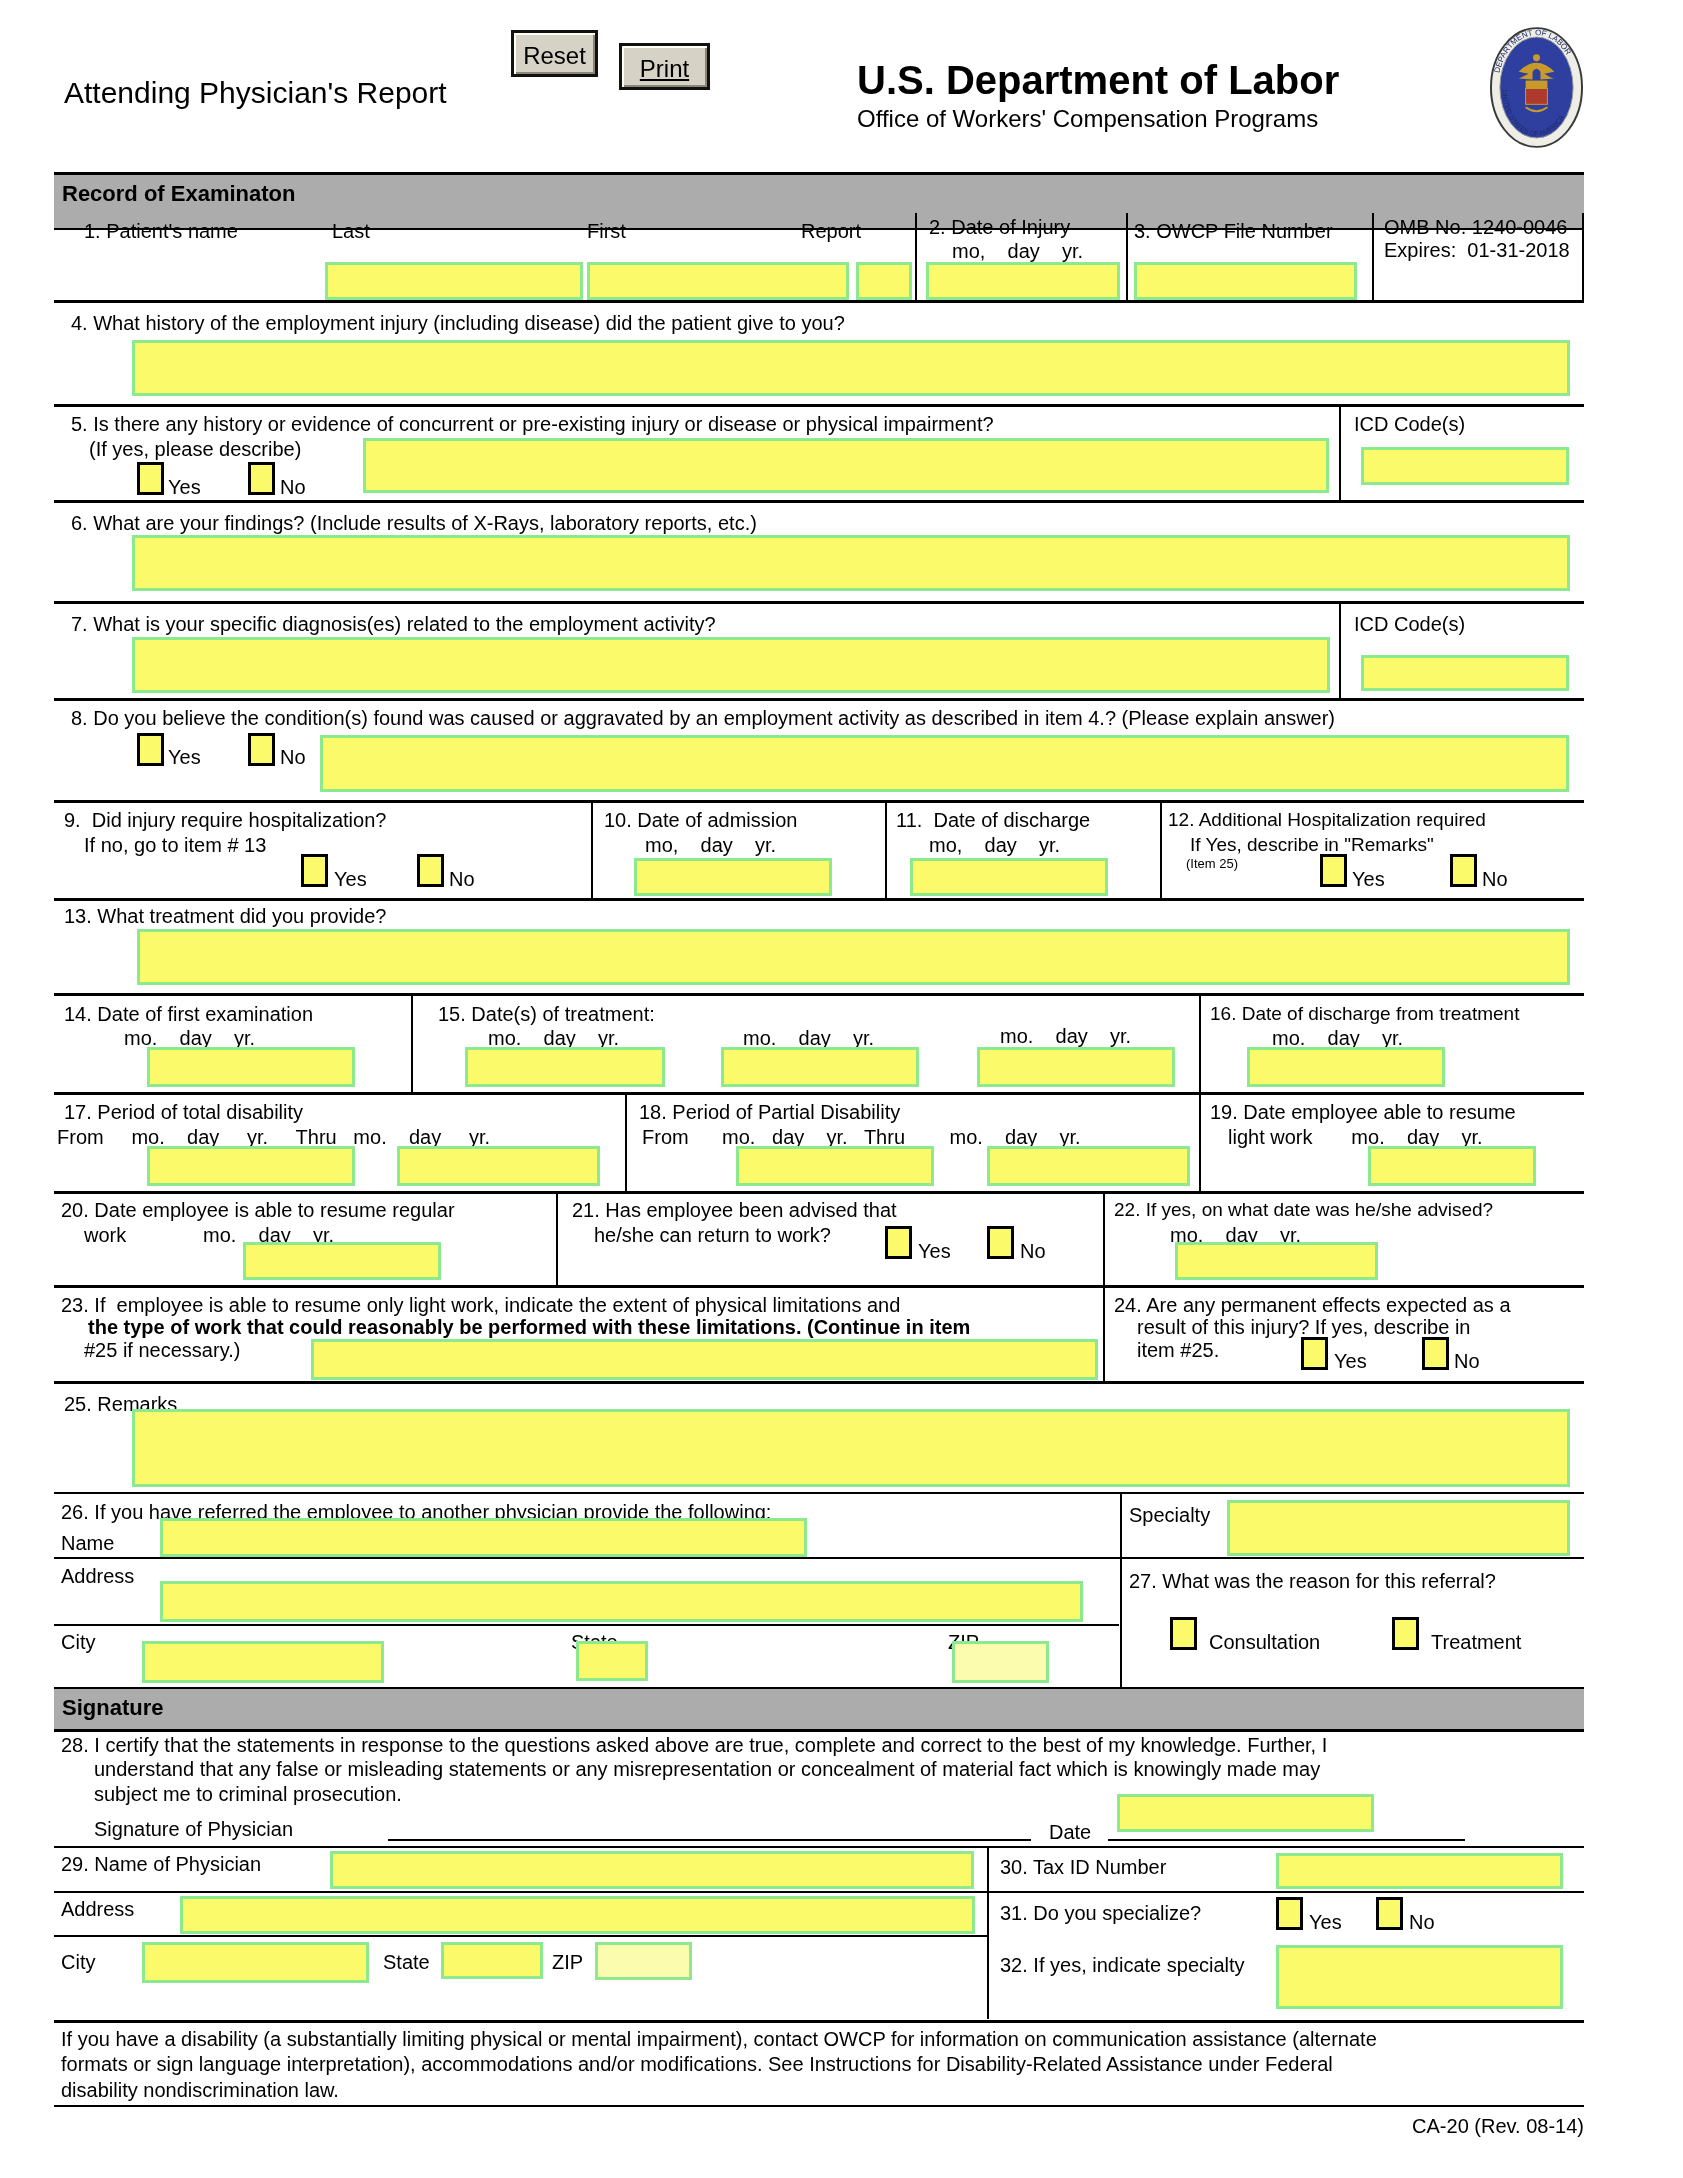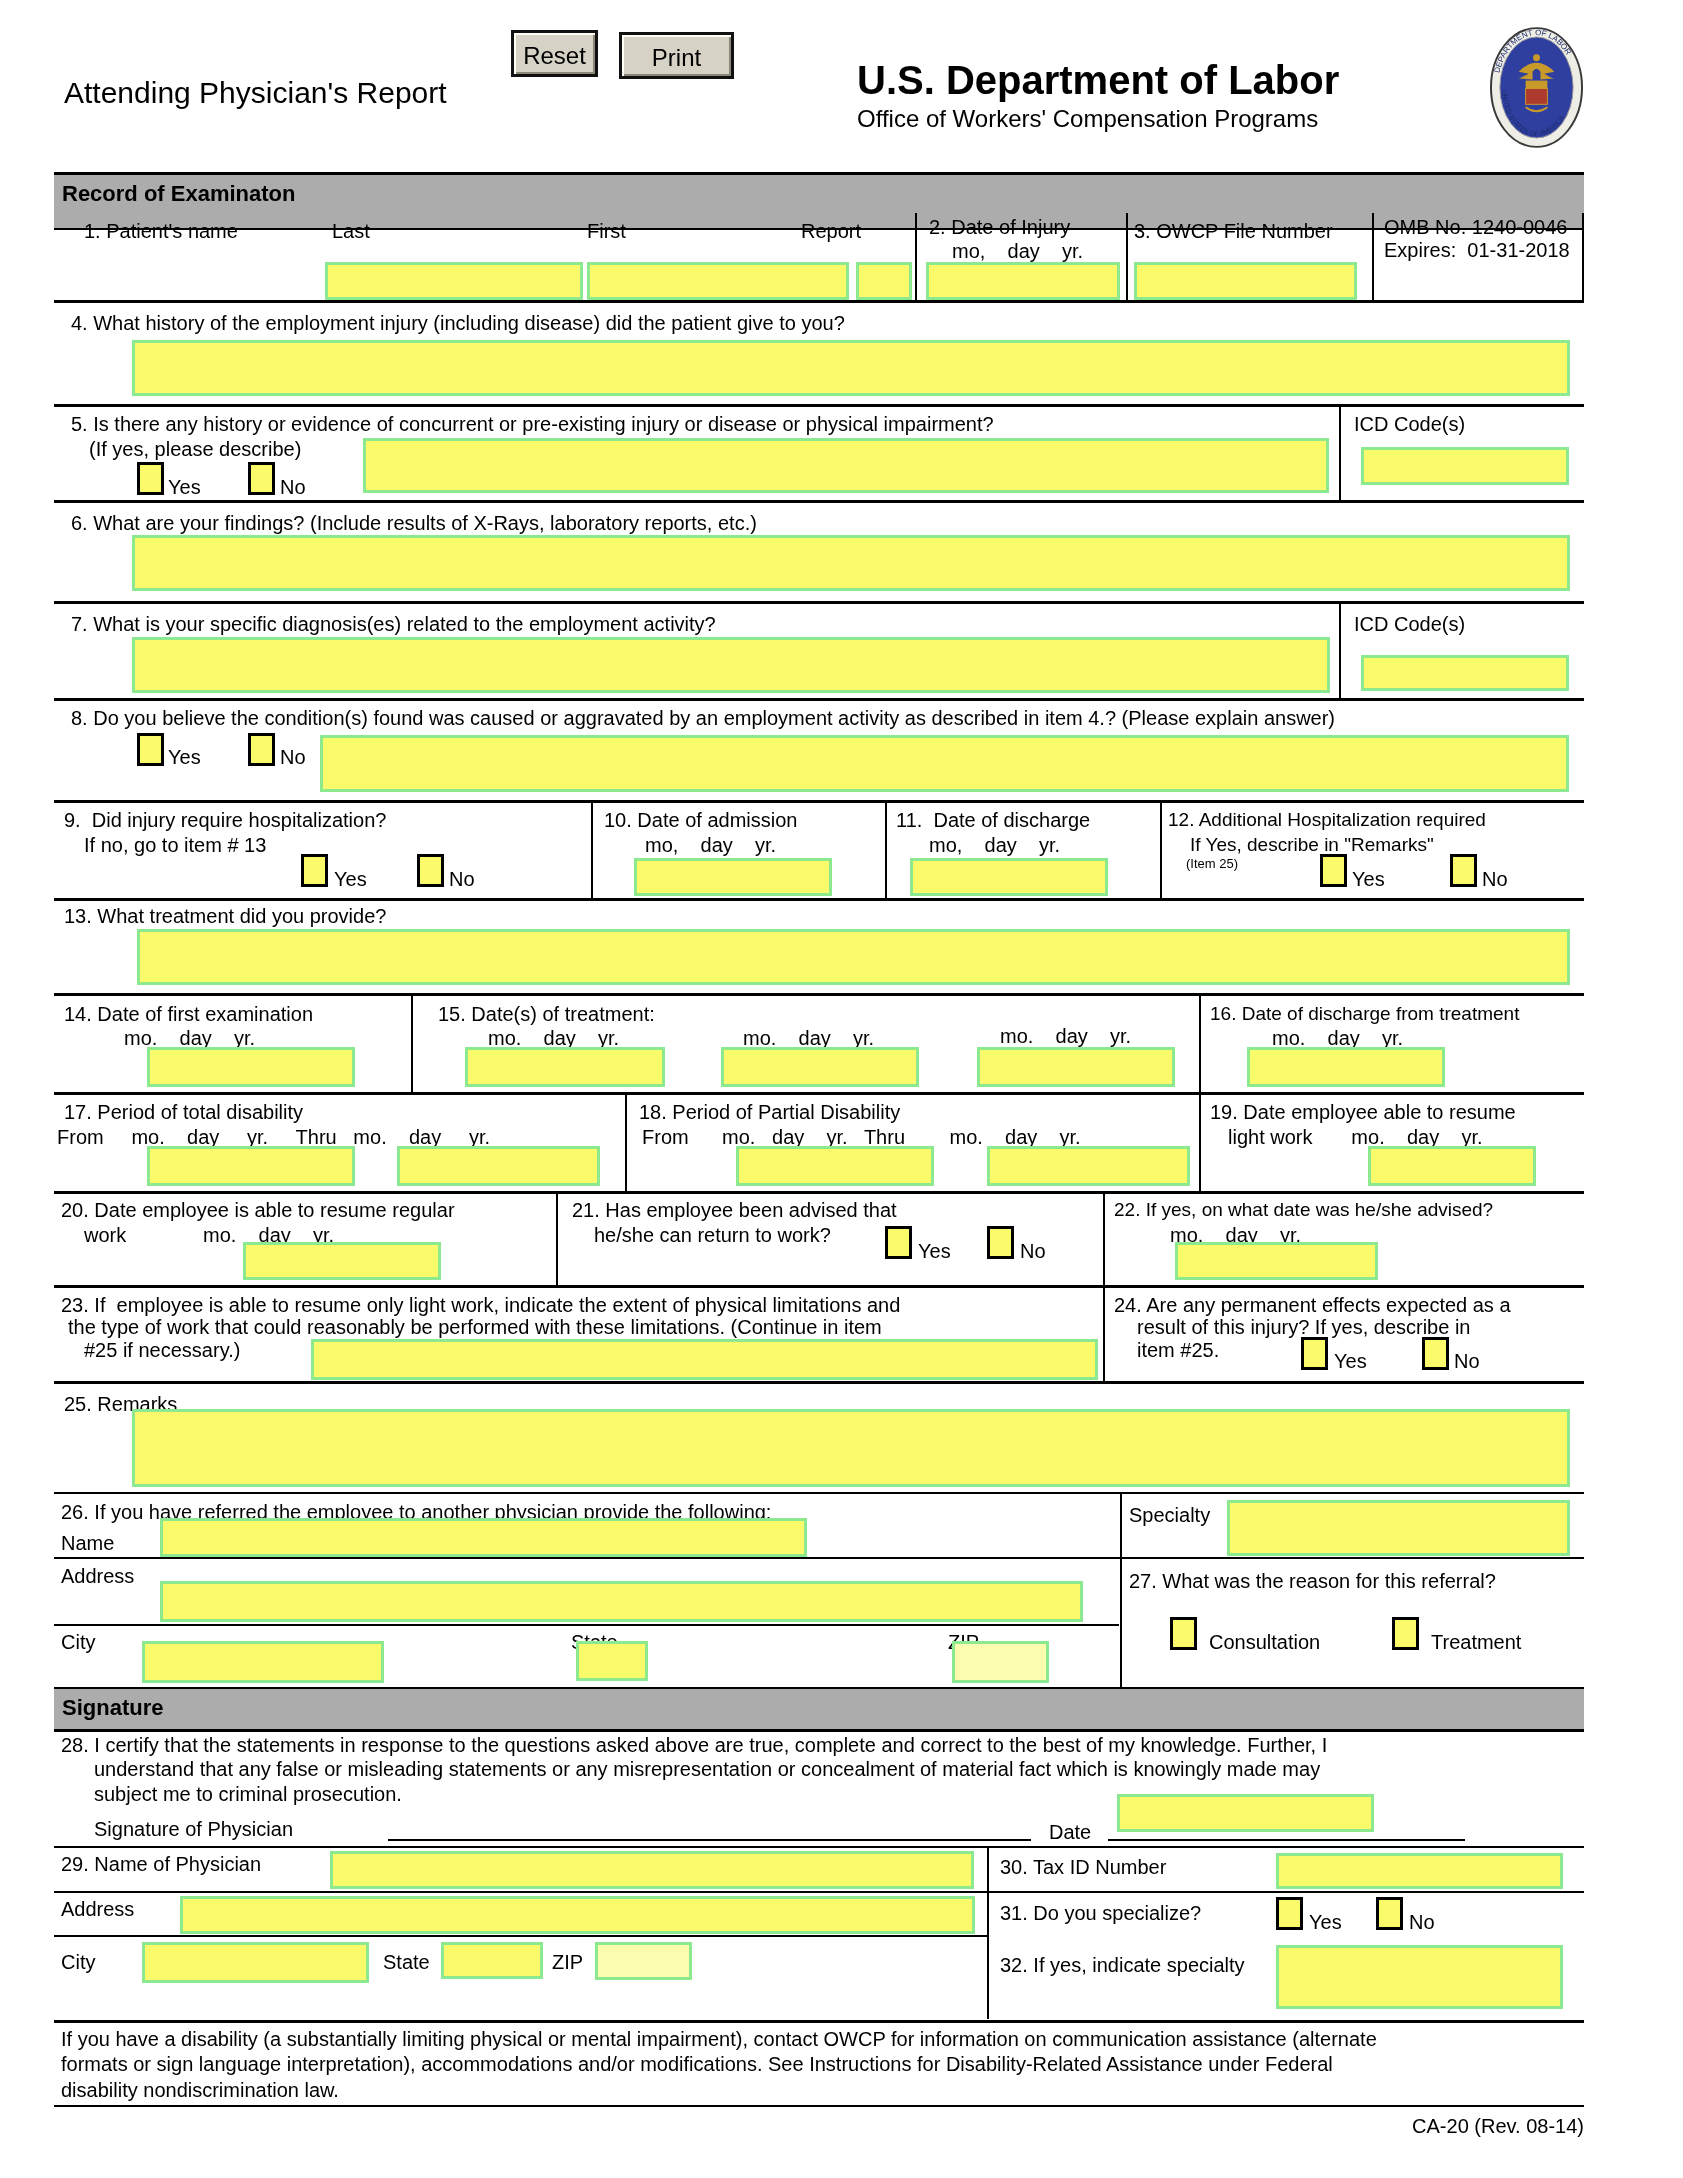--- a/index.html
+++ b/index.html
@@ -16,21 +16,21 @@
   .btn{position:absolute;background:#D6D2C6;border:3px solid #111;box-shadow:inset 2px 2px 0 #fffef5,inset -2px -2px 0 #8a8678;font-size:24px;font-family:"Liberation Sans",sans-serif;text-align:center;box-sizing:border-box;padding-top:6px;cursor:pointer;color:#000;}
   .ul{position:absolute;background:#000;height:2px;}
 </style>
 </head>
 <body>
 
 <div class="page">
 
   <div class="lbl" style="left:64px;top:76px;font-size:30px;">Attending Physician's Report</div>
   <button class="btn" style="left:511px;top:30px;width:87px;height:47px;">Reset</button>
-  <button class="btn" style="left:619px;top:32px;width:115px;height:47px;">Print</button>
+  <button class="btn" style="left:619px;top:43px;width:91px;height:47px;text-decoration:underline;">Print</button>
   <div class="lbl b" style="left:857px;top:57px;font-size:40px;">U.S. Department of Labor</div>
   <div class="lbl" style="left:857px;top:105px;font-size:24px;">Office of Workers' Compensation Programs</div>
 
   <svg style="position:absolute;left:1489px;top:26px;" width="95" height="123" viewBox="0 0 96 124">
     <defs>
       <path id="sealTop" d="M 9,62 A 39,53 0 0 1 87,62"></path>
       <path id="sealBottom" d="M 13,62 A 35,49 0 0 0 83,62"></path>
     </defs>
     <ellipse cx="48" cy="62" rx="46" ry="60" fill="#efeee6" stroke="#3a3a3a" stroke-width="2"></ellipse>
     <ellipse cx="48" cy="62" rx="37" ry="51" fill="#2E3F9F" stroke="#9a9a9a" stroke-width="1"></ellipse>
@@ -185,21 +185,21 @@
   <div class="lbl" style="left:594px;top:1224px;">he/she can return to work?</div>
   <div class="cb" style="left:885px;top:1226px;"></div>
   <div class="lbl" style="left:918px;top:1240px;">Yes</div>
   <div class="cb" style="left:987px;top:1226px;"></div>
   <div class="lbl" style="left:1020px;top:1240px;">No</div>
   <div class="lbl" style="left:1114px;top:1199px;font-size:19px;">22. If yes, on what date was he/she advised?</div>
   <div class="lbl" style="left:1170px;top:1224px;">mo.    day    yr.</div>
   <div class="f" style="left:1175px;top:1242px;width:203px;height:38px;"></div>
 
   <div class="lbl" style="left:61px;top:1294px;">23. If  employee is able to resume only light work, indicate the extent of physical limitations and</div>
-  <div class="lbl" style="left:68px;top:1316px;">the type of work that could reasonably be performed with these limitations. (Continue in item</div>
+  <div class="lbl" style="left:88px;top:1316px;font-weight:bold;">the type of work that could reasonably be performed with these limitations. (Continue in item</div>
   <div class="lbl" style="left:84px;top:1339px;">#25 if necessary.)</div>
   <div class="f" style="left:311px;top:1339px;width:787px;height:41px;"></div>
   <div class="lbl" style="left:1114px;top:1294px;">24. Are any permanent effects expected as a</div>
   <div class="lbl" style="left:1137px;top:1316px;">result of this injury? If yes, describe in</div>
   <div class="lbl" style="left:1137px;top:1339px;">item #25.</div>
   <div class="cb" style="left:1301px;top:1337px;"></div>
   <div class="lbl" style="left:1334px;top:1350px;">Yes</div>
   <div class="cb" style="left:1422px;top:1337px;"></div>
   <div class="lbl" style="left:1454px;top:1350px;">No</div>
 

